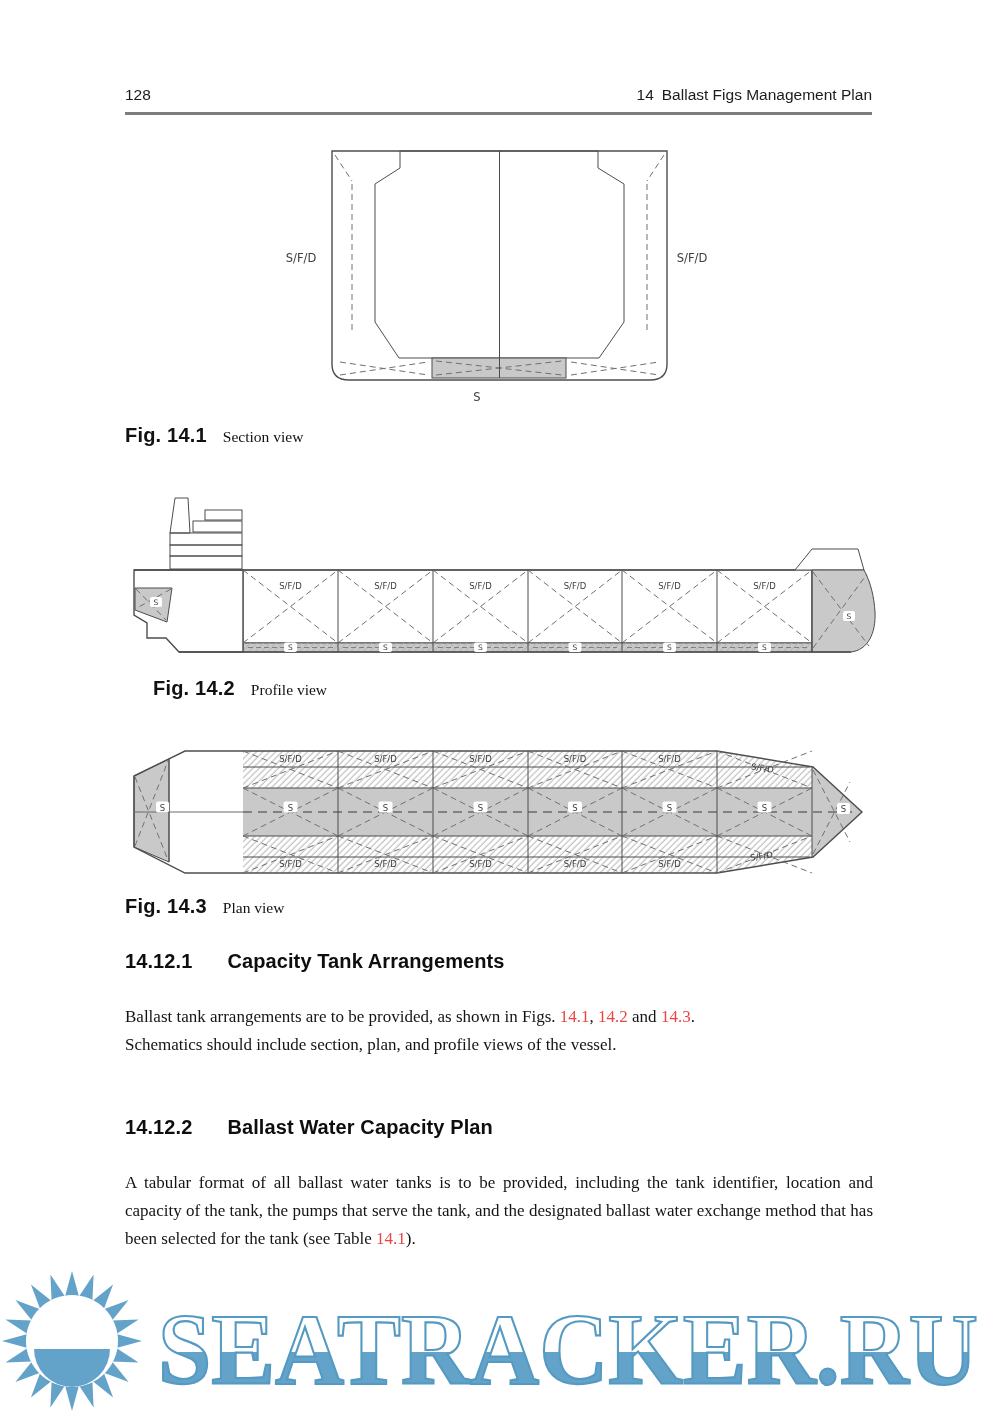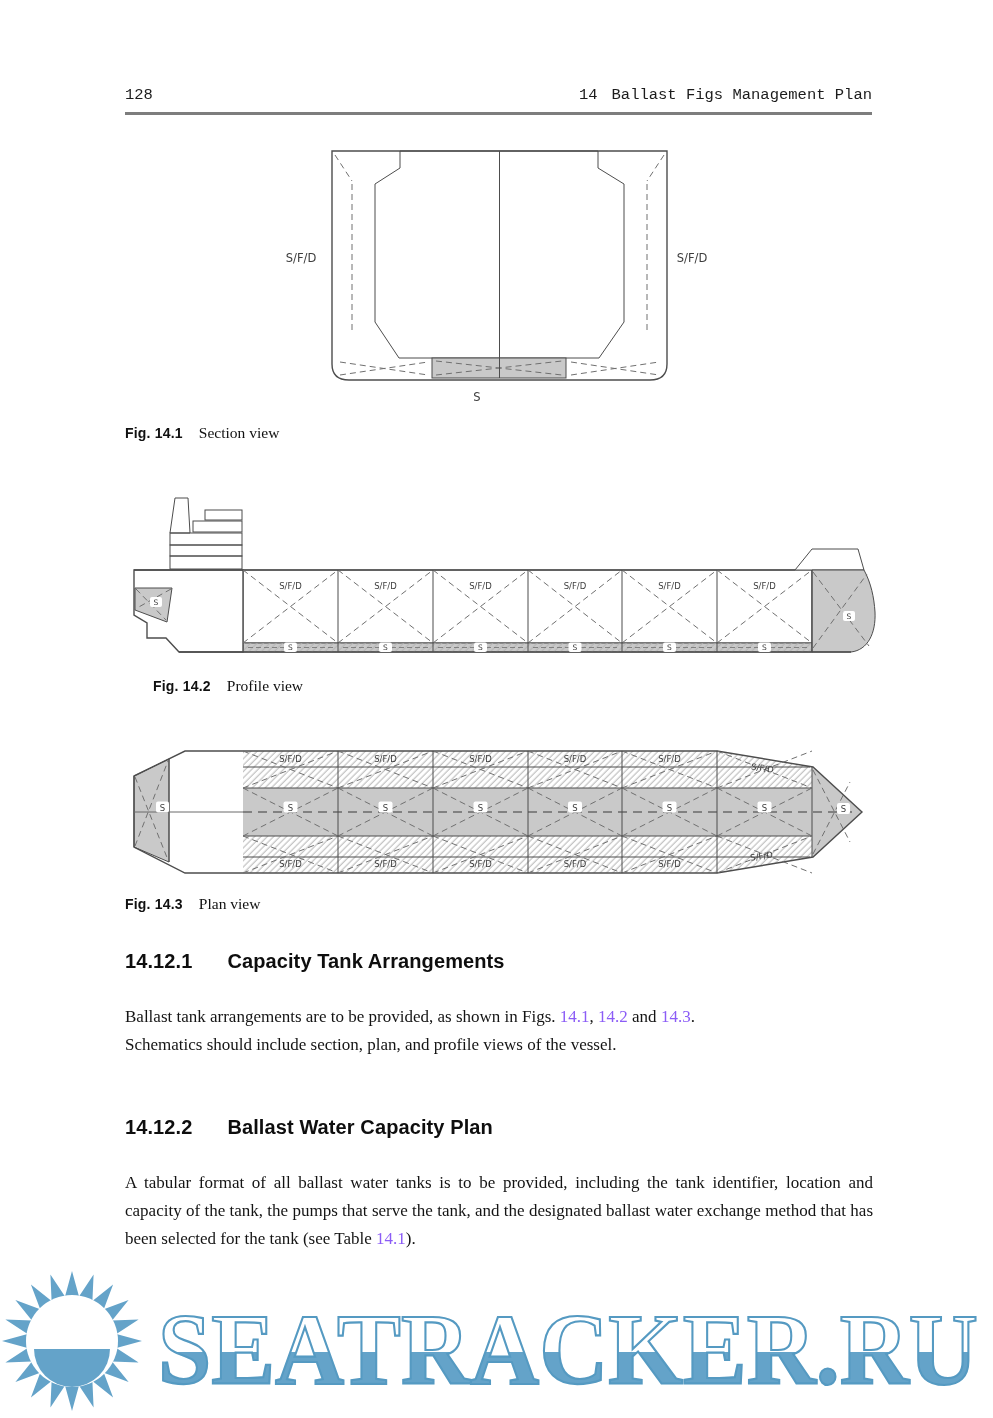--- a/index.html
+++ b/index.html
@@ -1,36 +1,36 @@
 <!DOCTYPE html>
 <html><head>
 <meta charset="utf-8">
 <style>
   html,body{margin:0;padding:0;background:#e8e8e8;}
   .page{position:relative;width:993px;height:1418px;background:#ffffff;overflow:hidden;
         font-family:"Liberation Serif",serif;color:#141414;}
   
   .runhead{position:absolute;left:125px;top:86px;width:747px;display:flex;
-           justify-content:space-between;font-family:Liberation Mono, monospace;
+           justify-content:space-between;font-family:Liberation Sans, sans-serif;
            font-size:15.5px;color:#1c1c1c;}
-  .runhead .chno{margin-right:14px;}
+  .runhead .chno{margin-right:8px;}
   .rule{position:absolute;left:125px;top:112px;width:747px;height:3px;background:#7d7d7d;}
   
   .figcap{position:absolute;left:125px;font-size:15.5px;color:#111;}
-  .figcap b{font-family:"Liberation Sans",sans-serif;font-size:14px;font-weight:bold;
+  .figcap b{font-family:"Liberation Sans",sans-serif;font-size:20px;font-weight:bold;
             margin-right:16px;letter-spacing:.2px;}
   
   .sechead{position:absolute;left:125px;font-family:"Liberation Sans",sans-serif;
            font-weight:bold;font-size:20px;color:#0e0e0e;letter-spacing:.1px;}
   .sechead .num{margin-right:35px;}
   
   .para{position:absolute;left:125px;width:748px;font-size:17px;line-height:28px;
         text-align:justify;color:#141414;}
   .para .blk{display:block;}
-  a.xref{color:#8b5cf6;text-decoration:none;cursor:pointer;}
+  a.xref{color:#ef4444;text-decoration:none;cursor:pointer;}
   
   svg{position:absolute;}
   .ln{stroke:#4d4d4d;stroke-width:1;fill:none;}
   .ln2{stroke:#4d4d4d;stroke-width:1.4;fill:none;}
   .dash{stroke:#707070;stroke-width:1;stroke-dasharray:6 4;fill:none;}
   .dashthin{stroke:#707070;stroke-width:.8;stroke-dasharray:5 3;fill:none;}
   .cl{stroke:#6a6a6a;stroke-width:1.4;stroke-dasharray:9 6;fill:none;}
   .grayfill{fill:#c9c9c9;}
   .white{fill:#ffffff;}
   .lbl{font-family:"DejaVu Sans",sans-serif;fill:#3c3c3c;}

